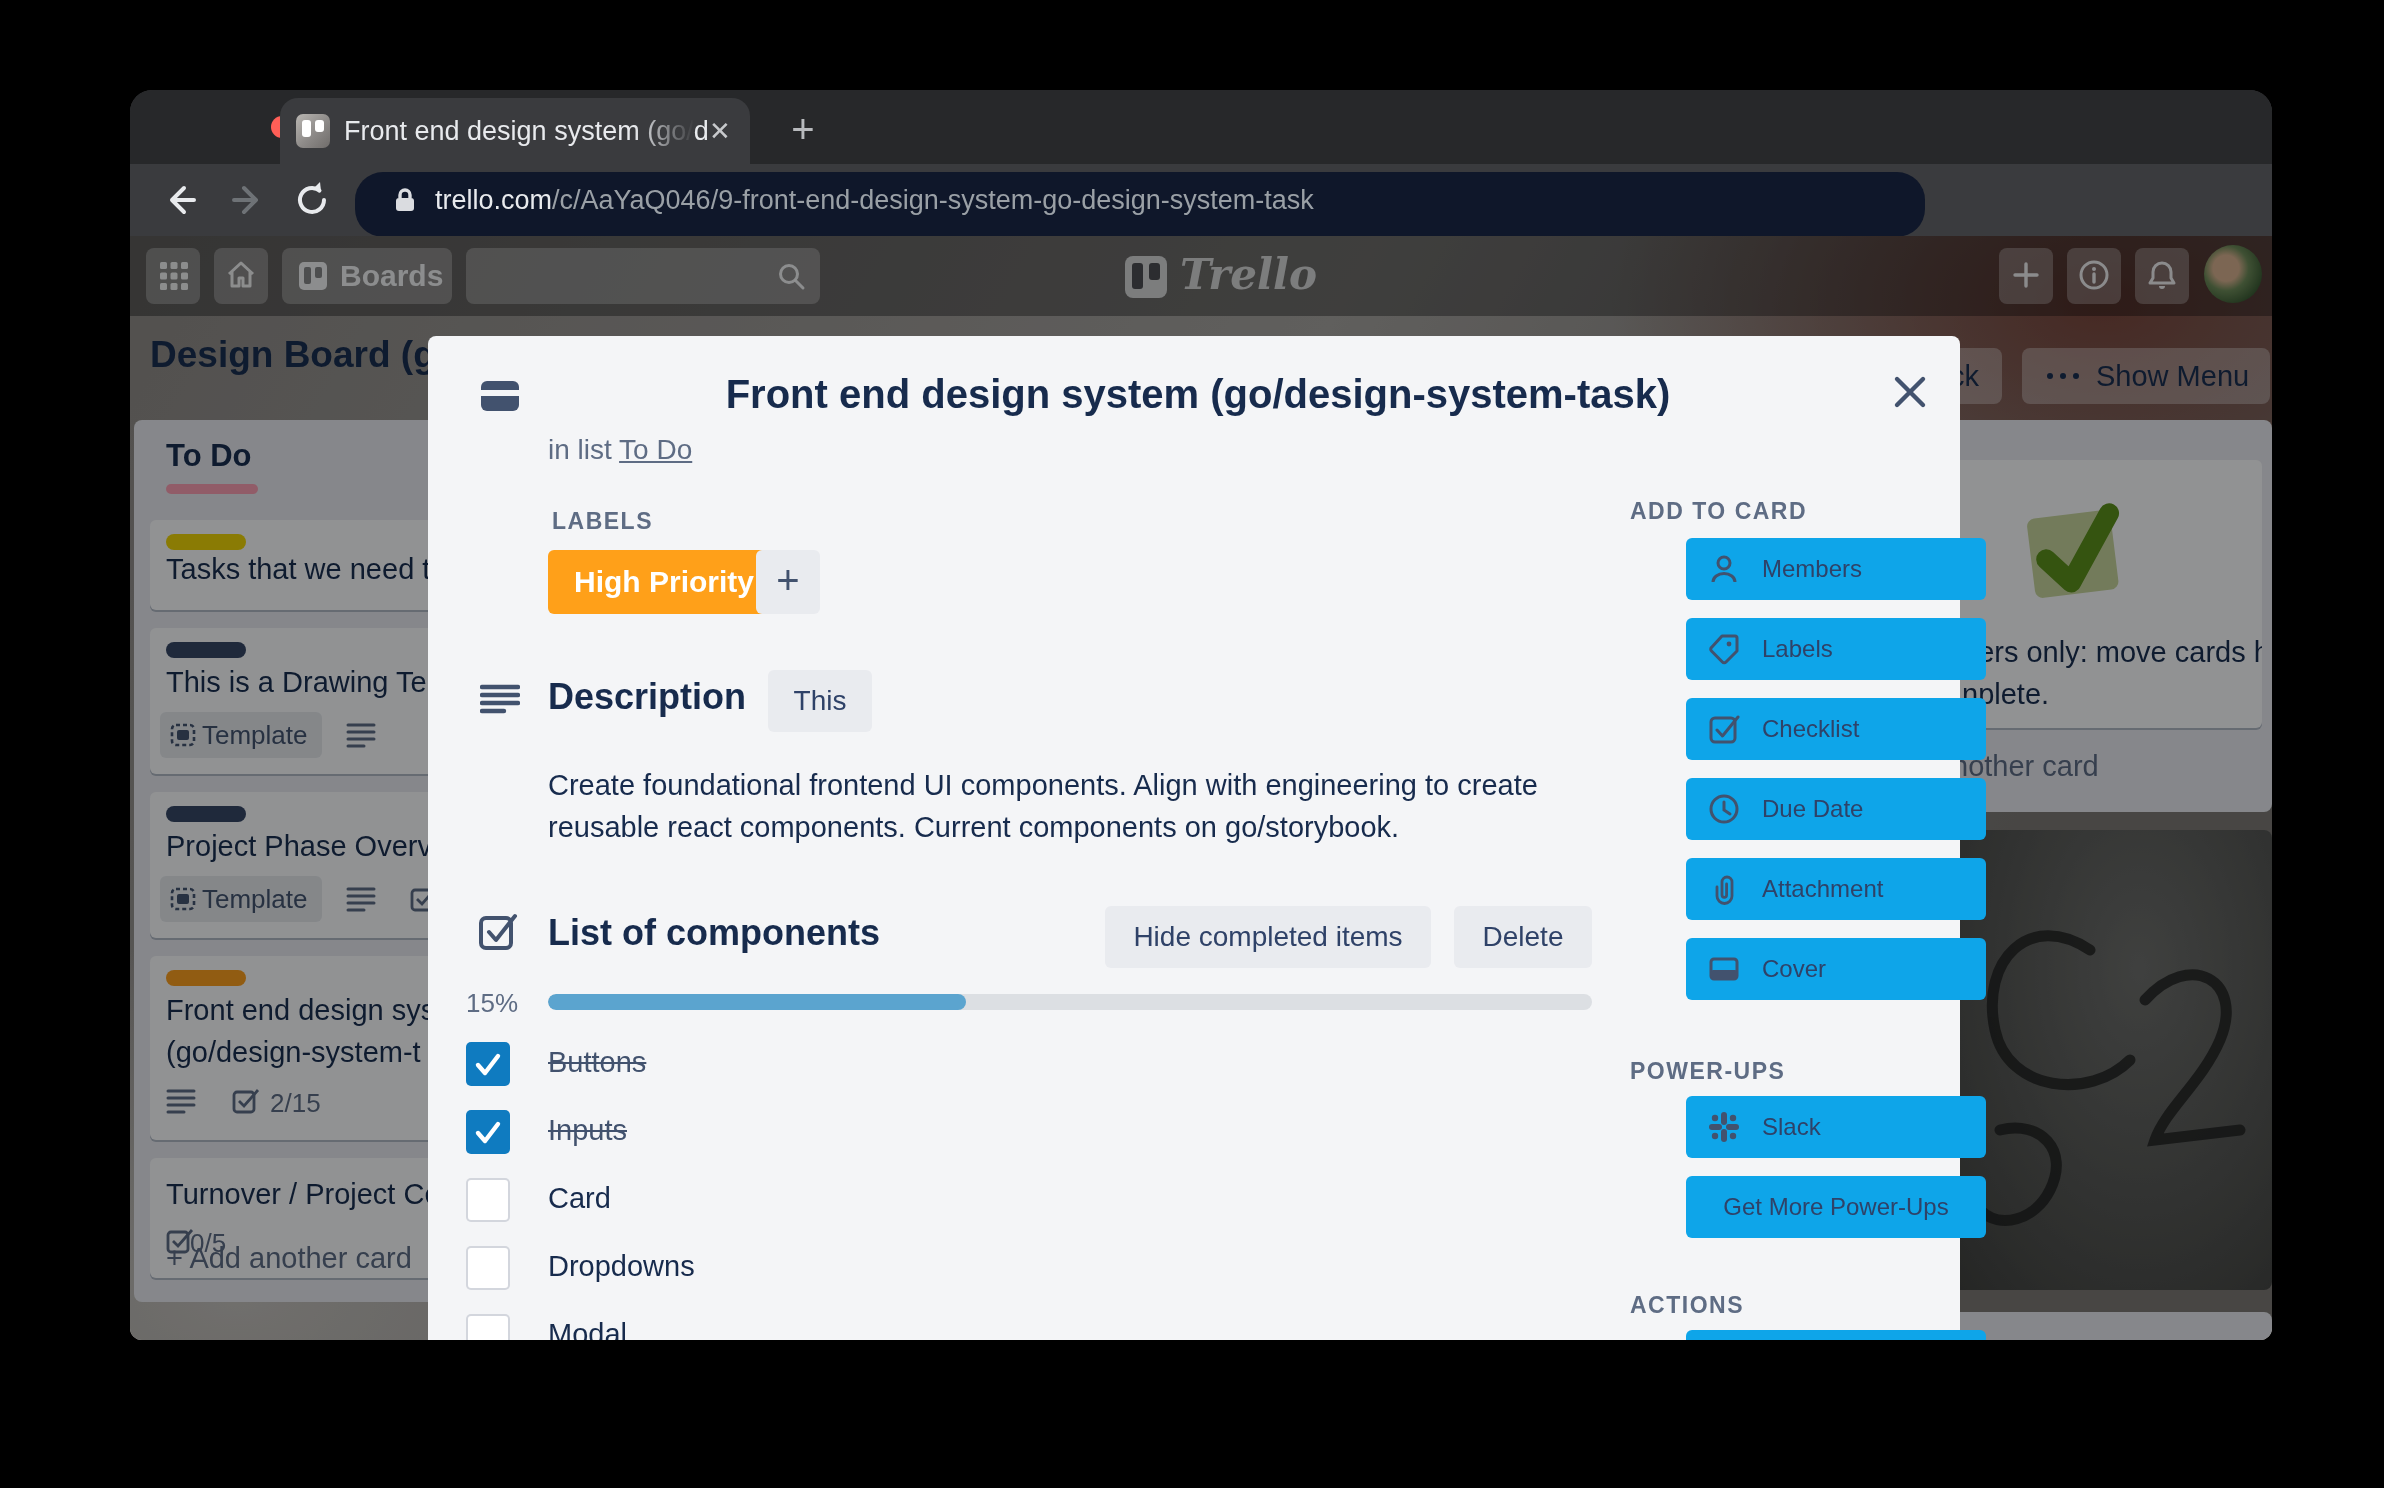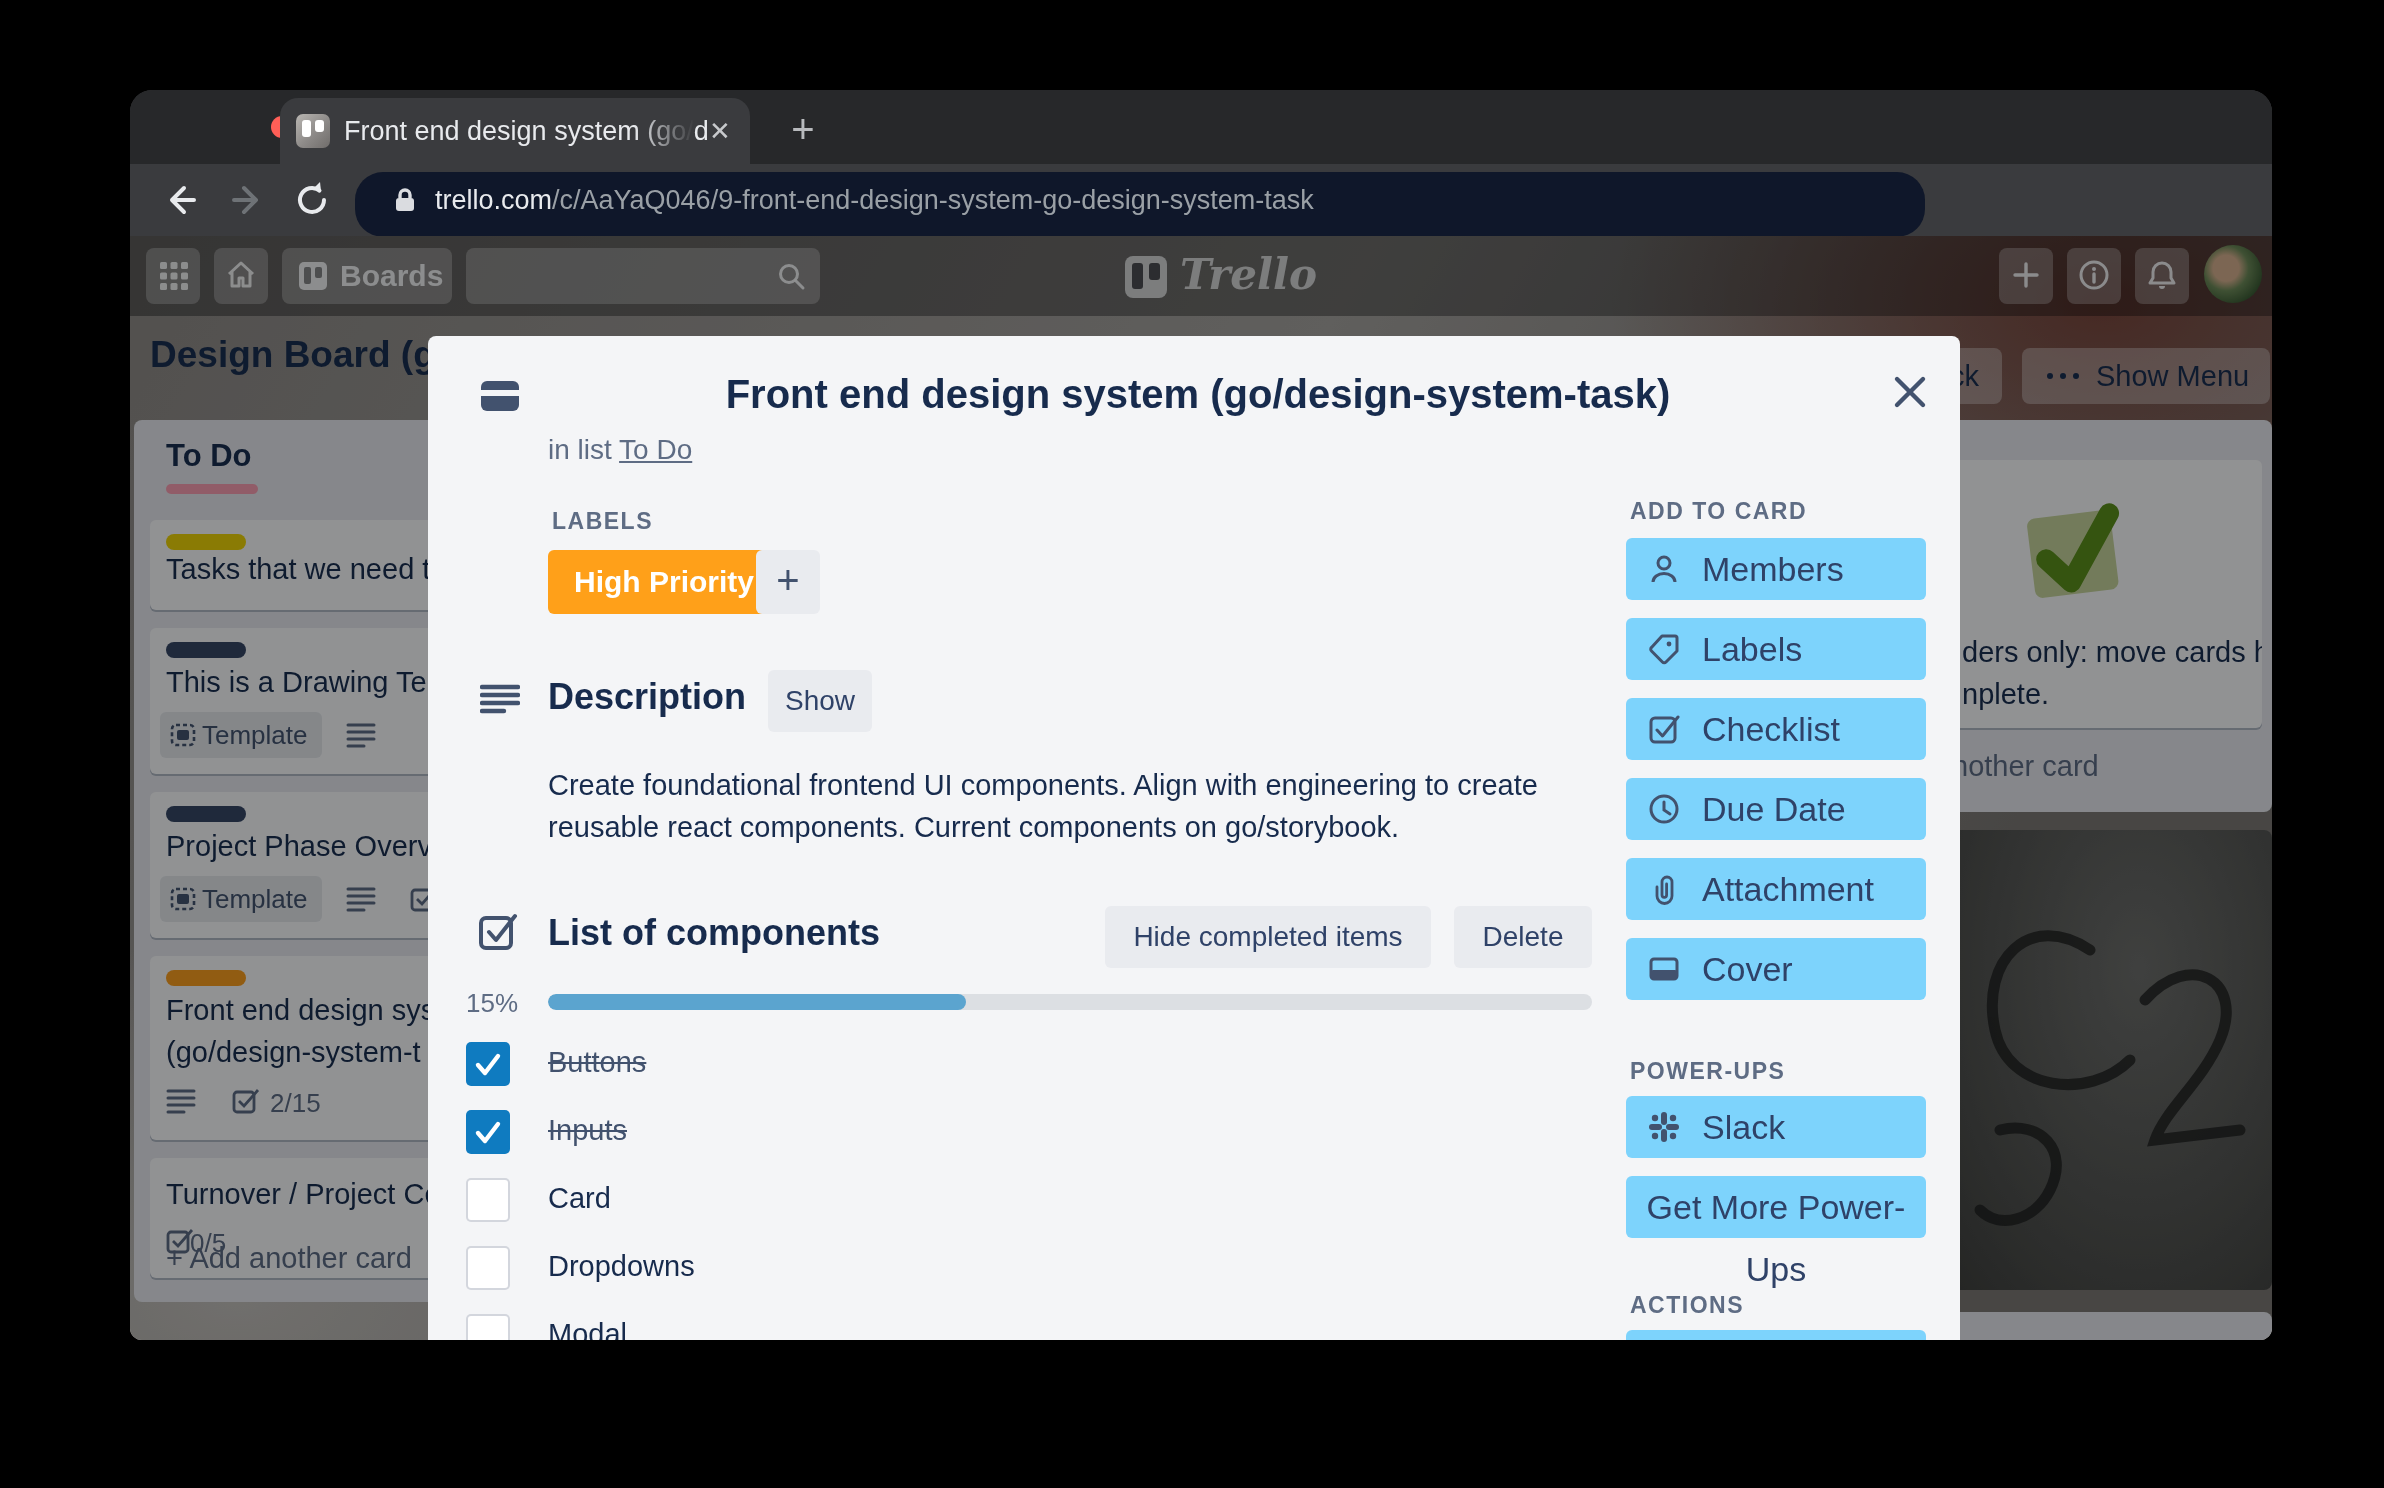--- a/index.html
+++ b/index.html
@@ -72,21 +72,21 @@
   .pct{position:absolute;left:38px;top:652px;width:64px;text-align:left;font-size:26px;color:#5e6c84;}
   .ptrack{position:absolute;left:120px;top:658px;width:1044px;height:16px;border-radius:8px;background:#dcdfe3;overflow:hidden;}
   .pfill{height:100%;border-radius:8px;background:#5ba4cf;}
   .chk-row{position:absolute;left:38px;width:1100px;height:48px;}
   .cbox{position:absolute;left:0;top:0;width:44px;height:44px;border-radius:5px;}
   .cbox.off{background:#fff;border:2px solid rgba(9,30,66,0.18);}
   .cbox.on{background:#0f7bc0;}
   .chk-label{position:absolute;left:82px;top:4px;font-size:29px;color:#172b4d;}
   .chk-label.done{text-decoration:line-through;color:#42526e;text-align:center;}
   
-  .sbtn{position:absolute;left:1198px;width:300px;height:62px;background:#7dd3fc;border-radius:6px;color:#2f4268;font-size:34px;line-height:62px;}
+  .sbtn{position:absolute;left:1258px;width:300px;height:62px;background:#0ea5e9;border-radius:6px;color:#2f4268;font-size:24px;line-height:62px;}
   .sbtn .ic{position:absolute;left:22px;top:15px;width:32px;height:32px;}
   .sbtn .lbl{position:absolute;left:76px;}
   svg{display:block;}
 </style>
 </head>
 <body>
 
 <div class="stage">
  <div class="window">
 
@@ -350,21 +350,21 @@
 
       <svg style="position:absolute;left:52px;top:348px" width="40" height="30" viewBox="0 0 40 30">
         <g stroke="#42526e" stroke-width="4.4" stroke-linecap="round">
               <path d="M2 3 H38"></path>
               <path d="M2 11 H38"></path>
               <path d="M2 19 H38"></path>
               <path d="M2 27 H24"></path>
             </g>
       </svg>
       <div class="h2" style="left:120px;top:340px">Description</div>
-      <div class="gbtn" style="left:340px;top:334px;width:104px">Show</div>
+      <div class="gbtn" style="left:340px;top:334px;width:104px">This</div>
       <div class="para">Create foundational frontend UI components. Align with engineering to create reusable react components. Current components on go/storybook.</div>
 
       <svg style="position:absolute;left:50px;top:576px" width="40" height="40" viewBox="0 0 40 40">
         <rect x="3" y="6" width="30" height="30" rx="5" fill="none" stroke="#42526e" stroke-width="4"></rect>
         <path d="M11 20 l7 8 L37 4" fill="none" stroke="#42526e" stroke-width="4" stroke-linecap="round" stroke-linejoin="round"></path>
       </svg>
       <div class="h2" style="left:120px;top:576px">List of components</div>
       <div class="gbtn" style="left:677px;top:570px;width:326px">Hide completed items</div>
       <div class="gbtn" style="left:1026px;top:570px;width:138px">Delete</div>
       <div class="pct">15%</div>

